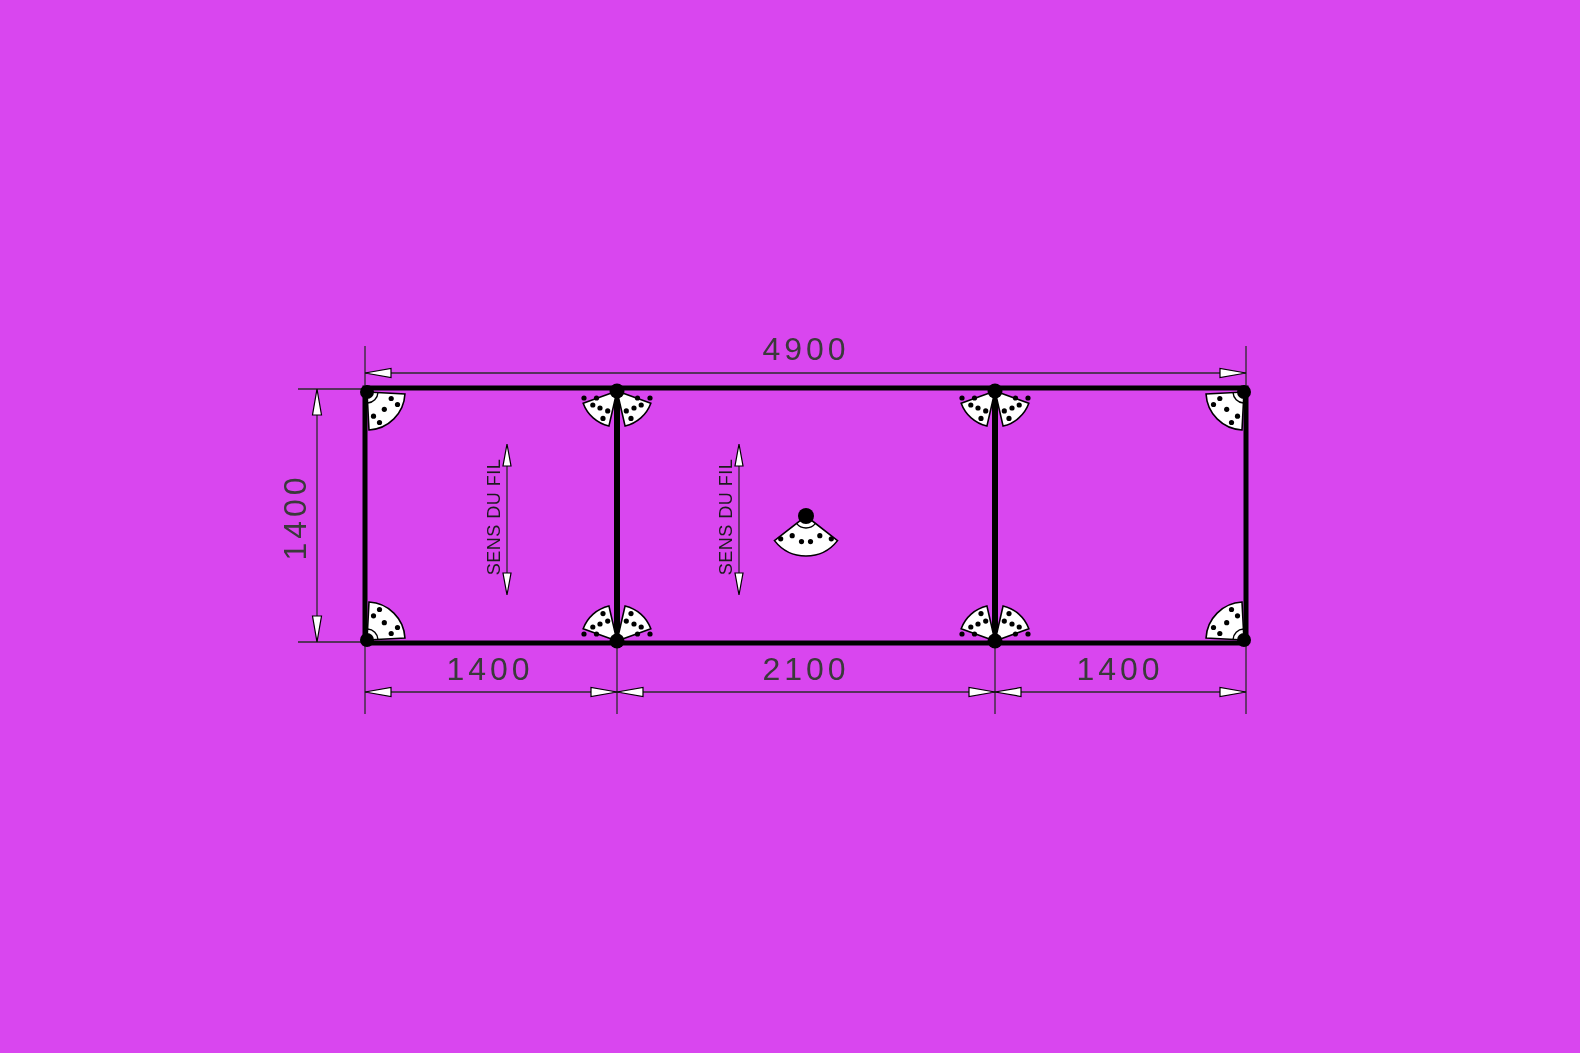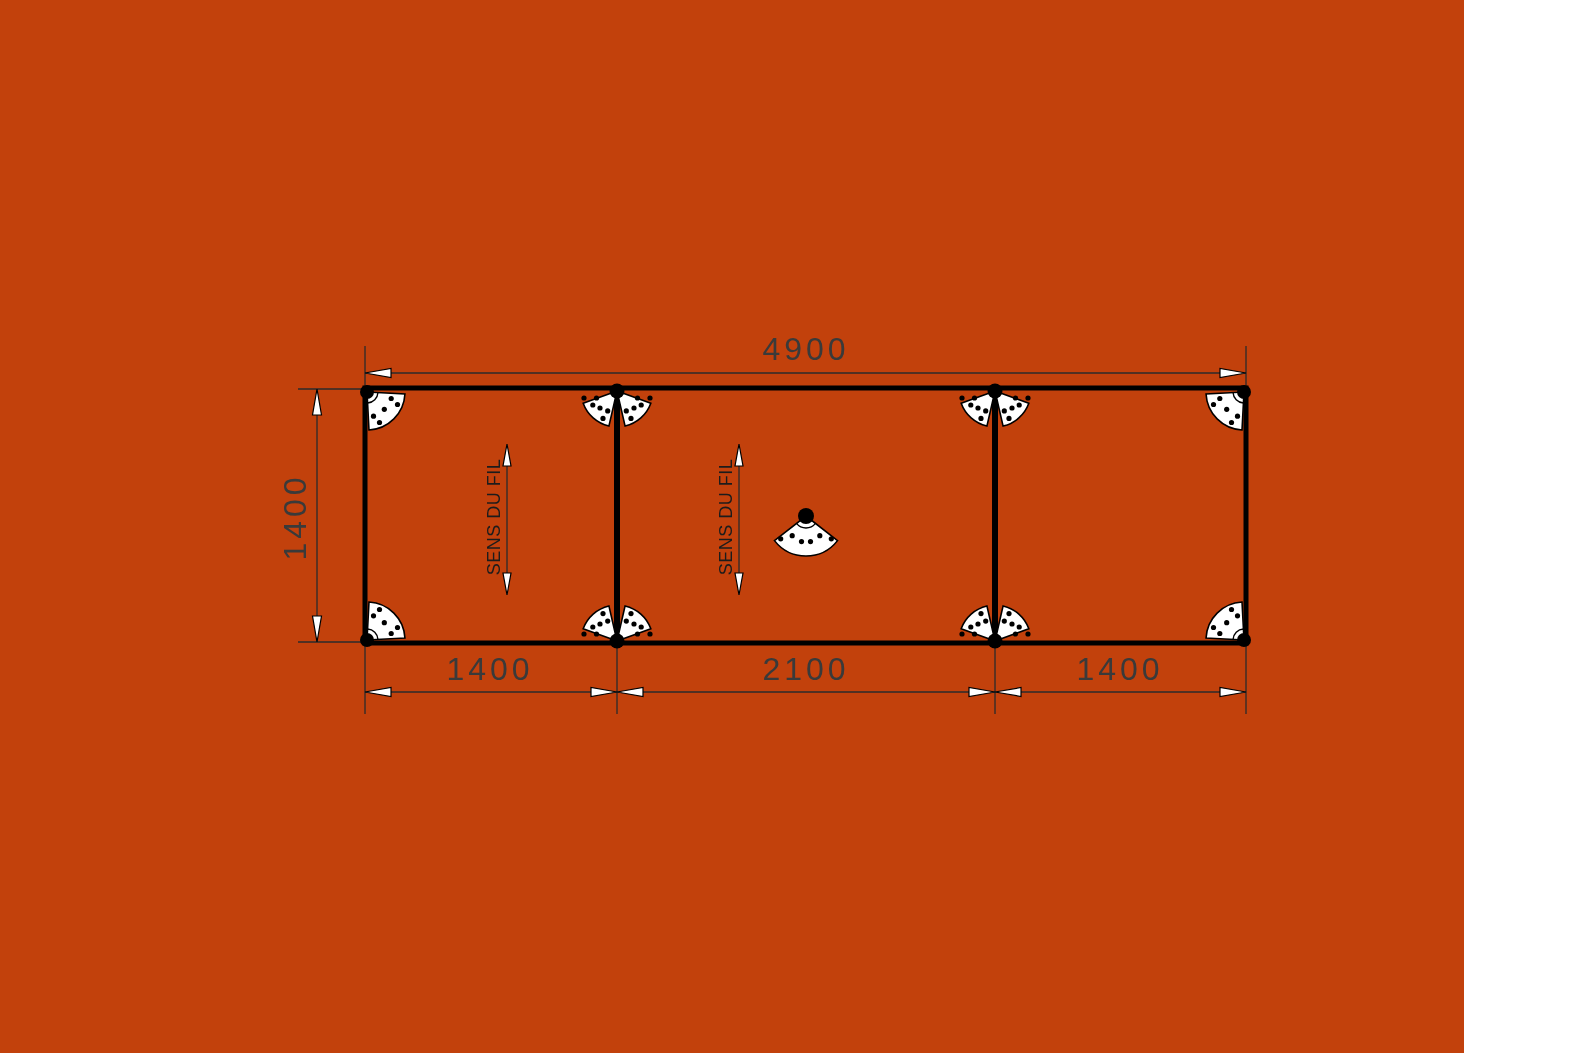--- a/index.html
+++ b/index.html
@@ -1,20 +1,20 @@
 <!DOCTYPE html>
 <html><head>
 <meta charset="utf-8">
 <style>
   html, body { margin: 0; padding: 0; background: #ffffff; }
   .stage {
     position: relative;
-    width: 1464px;
+    width: 1580px;
     height: 1053px;
-    background: #c2410c;
+    background: #d946ef;
     overflow: hidden;
     font-family: "Liberation Sans", sans-serif;
   }
   svg { position: absolute; left: 0; top: 0; }
   .thick   { stroke: #000000; fill: none; }
   .outline { stroke-width: 5; }
   .divider { stroke-width: 6; }
   .dim     { stroke: #2b2b2b; stroke-width: 1.3; fill: none; }
   .arrow   { fill: #ffffff; stroke: #000000; stroke-width: 1.2; }
   .sym     { stroke: #000000; stroke-width: 1.6; fill: #ffffff; }

